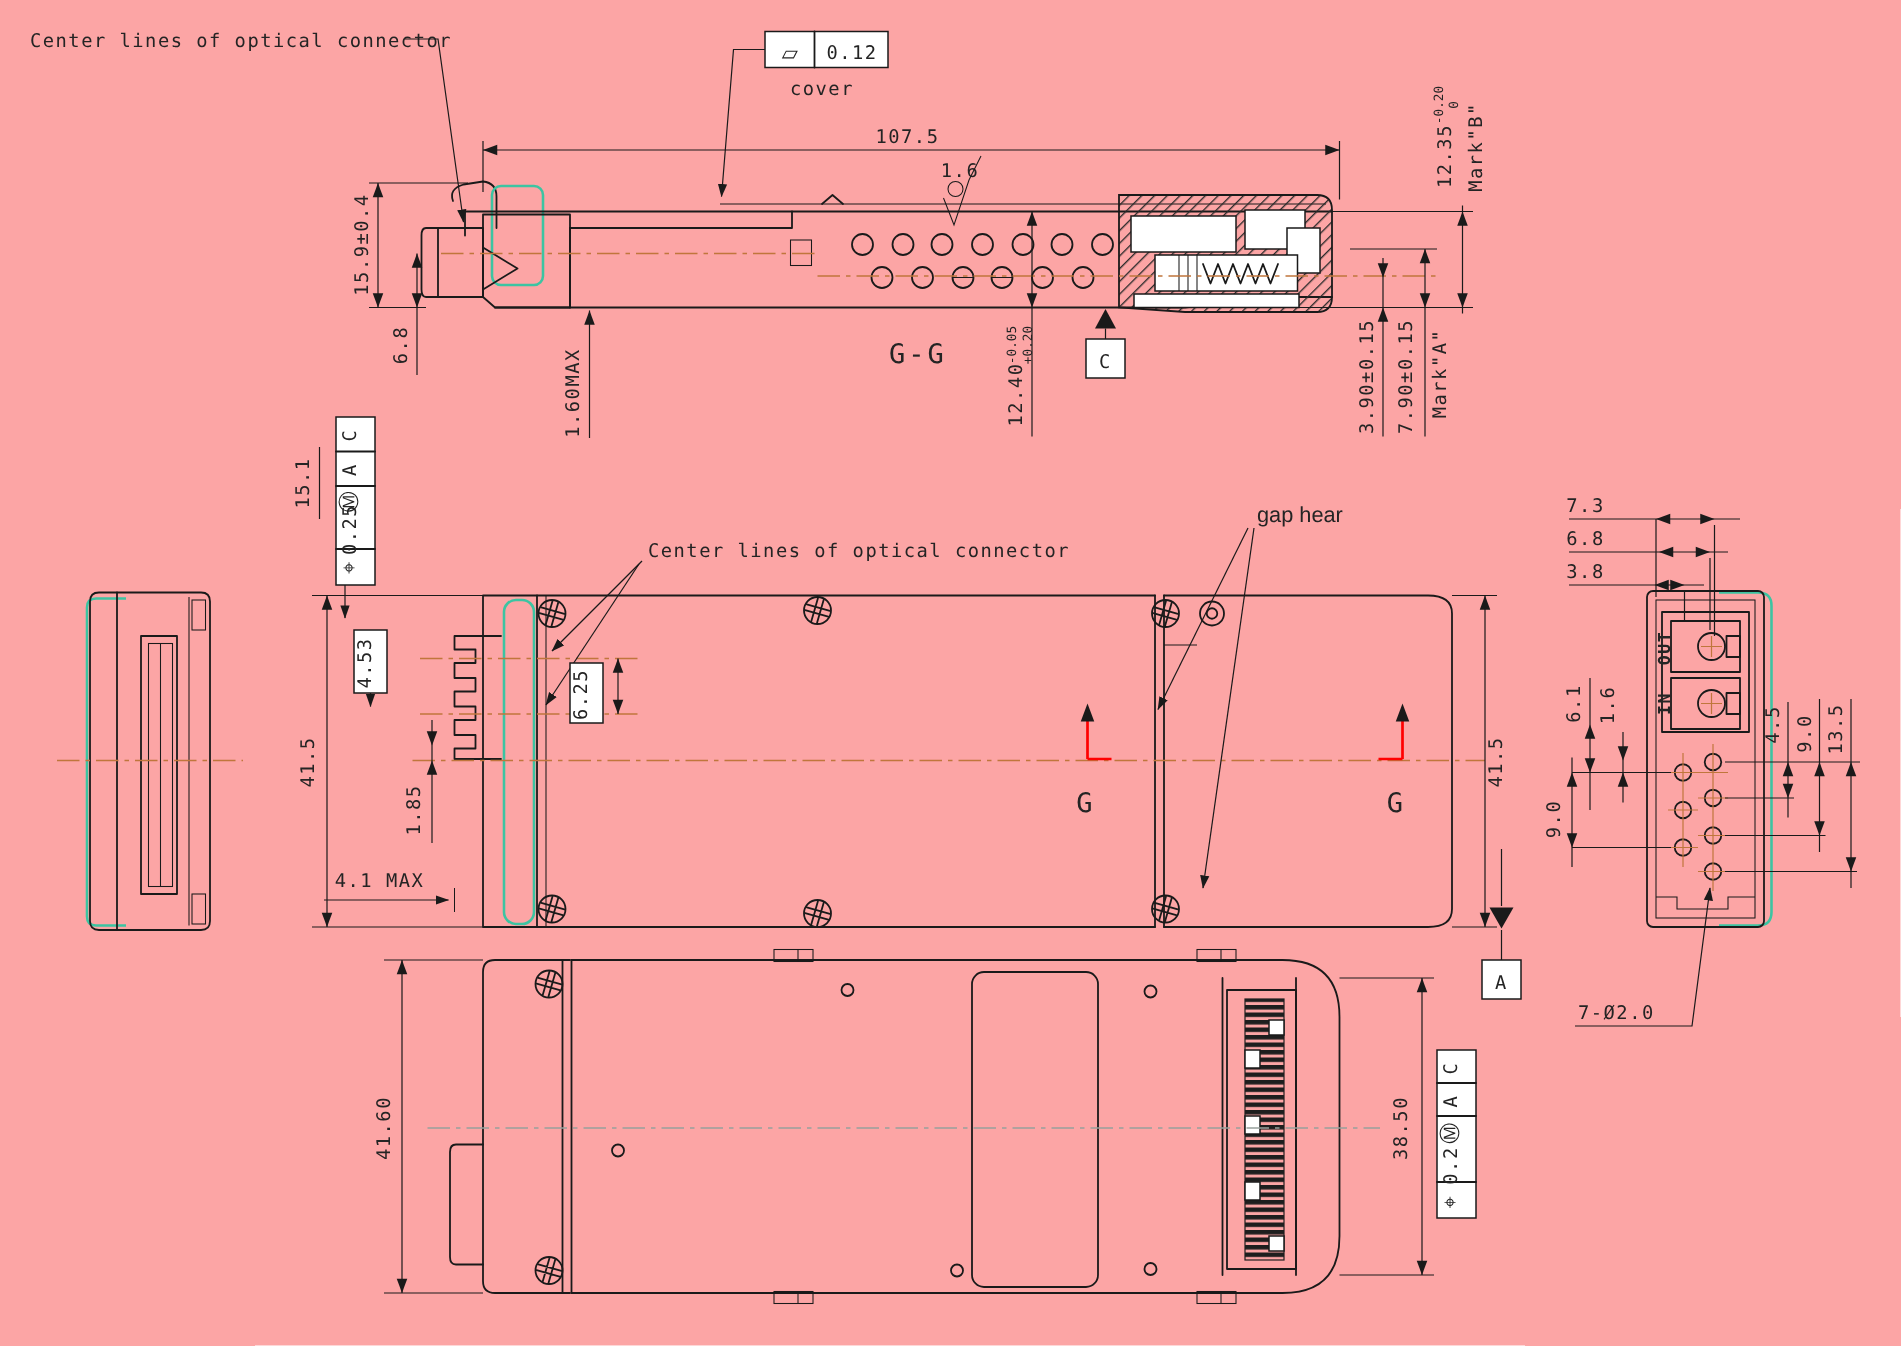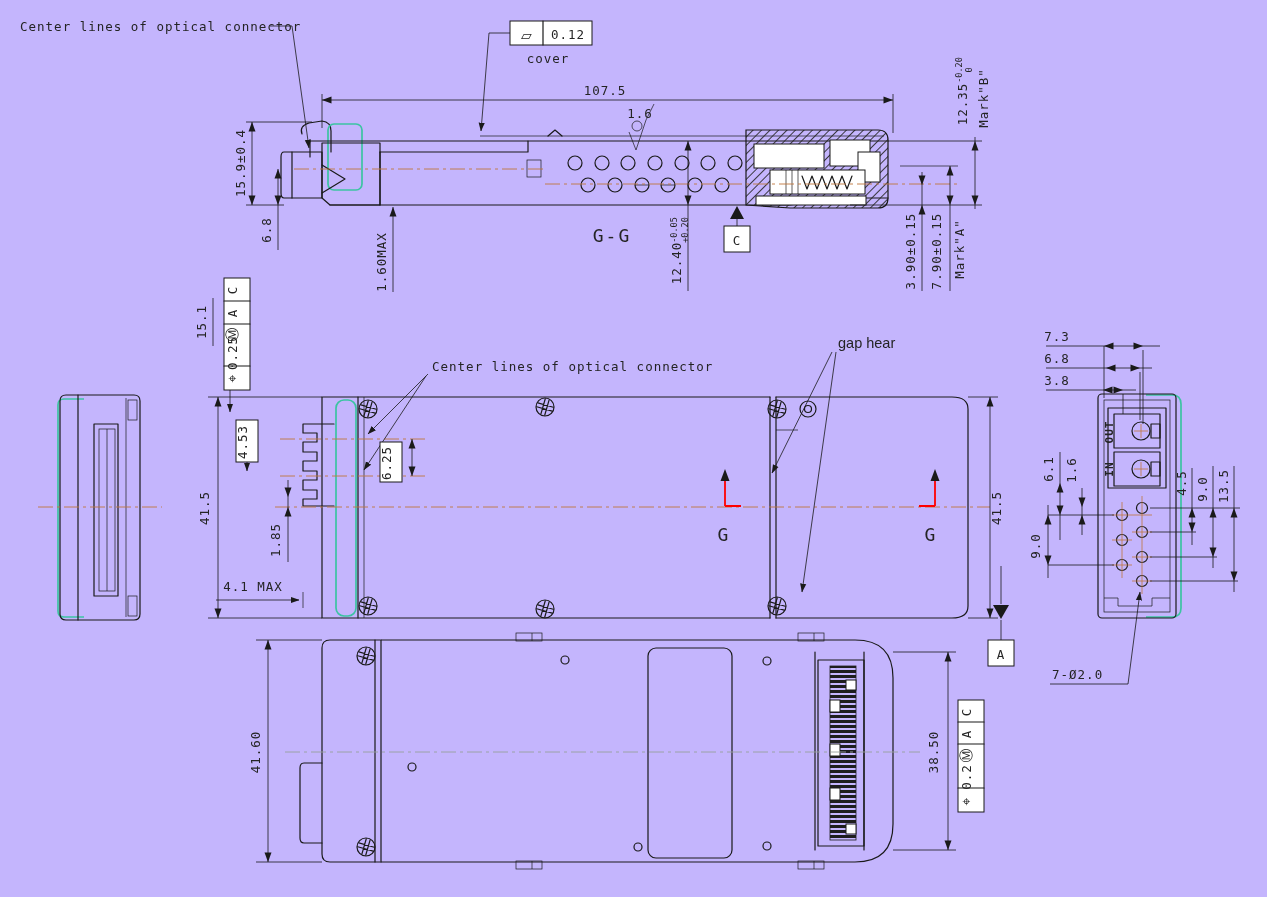--- a/index.html
+++ b/index.html
@@ -1,16 +1,16 @@
 <!DOCTYPE html>
 <html><head>
 <meta charset="utf-8">
 <style>
   html,body{margin:0;padding:0;background:#fff;}
-  .stage{width:1267px;height:897px;position:relative;background:#c4b5fd;overflow:hidden;}
+  .stage{width:1267px;height:897px;position:relative;background:#fca5a5;overflow:hidden;}
   svg{display:block;}
   .ln{stroke:#1a1a1a;stroke-width:1.2;fill:none;stroke-linejoin:round;stroke-linecap:round;}
   .thin{stroke:#1a1a1a;stroke-width:0.7;fill:none;}
   .dim{stroke:#1a1a1a;stroke-width:0.8;fill:none;}
   .ar{fill:#1a1a1a;stroke:none;}
   .wfill{fill:#ffffff;stroke:#1a1a1a;stroke-width:1;}
   .teal{stroke:#3cc4a2;stroke-width:1.7;fill:none;stroke-linejoin:round;}
   .cl{stroke:#c0763c;stroke-width:0.9;fill:none;stroke-dasharray:15 4 3 4;}
   .clx{stroke:#c0763c;stroke-width:0.8;fill:none;}
   .clg{stroke:#97a09c;stroke-width:0.9;fill:none;stroke-dasharray:15 4 3 4;}

